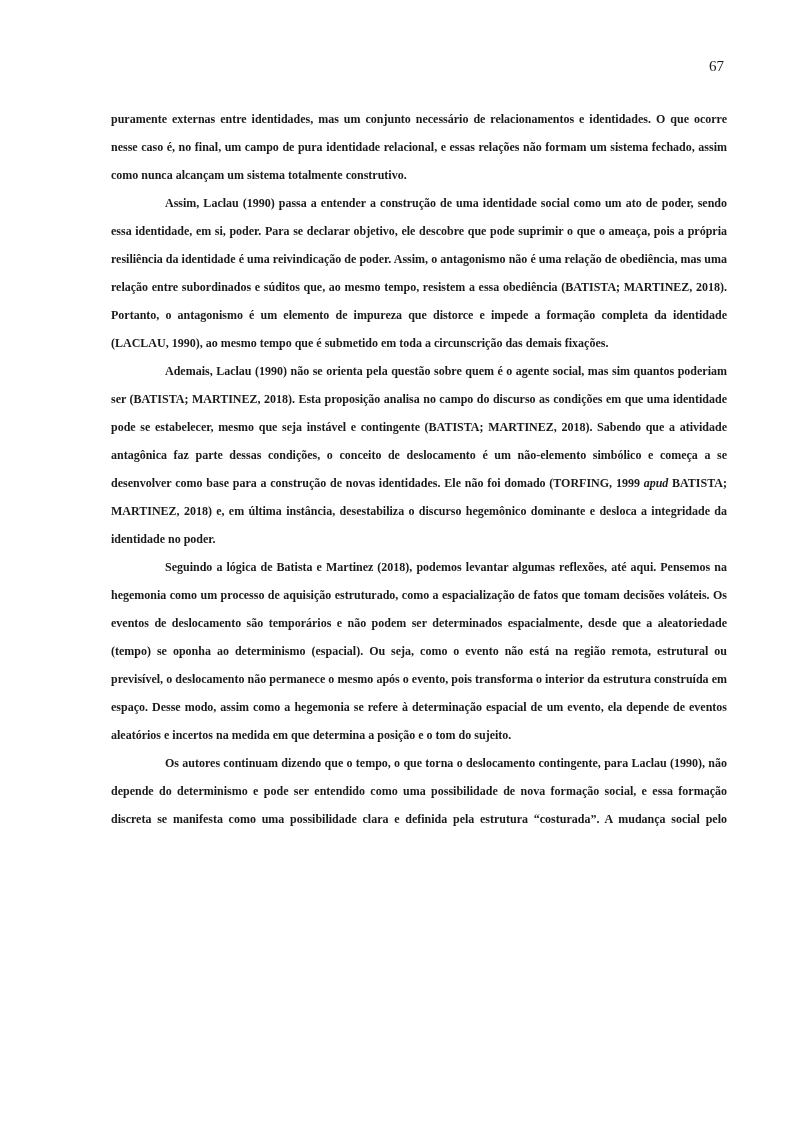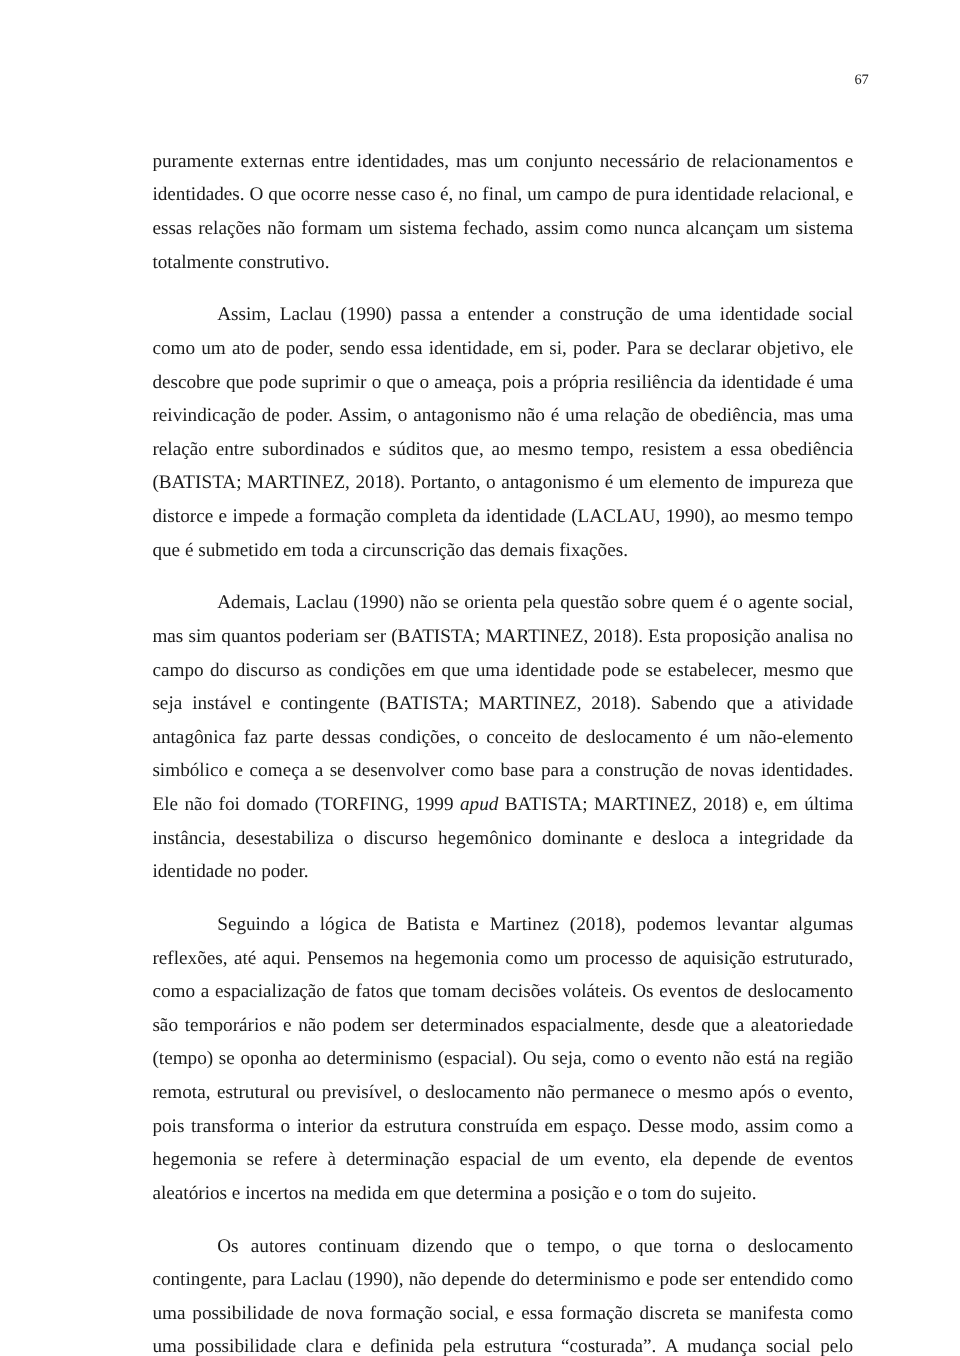--- a/index.html
+++ b/index.html
@@ -12,37 +12,38 @@
     background: #ffffff;
     position: relative;
     overflow: hidden;
     font-family: "Liberation Serif", serif;
     color: #1a1a1a;
   }
   .page-number {
     position: absolute;
     top: 57px;
     right: 76px;
-    font-size: 12px;
+    font-size: 15px;
     line-height: 18px;
     color: #1a1a1a;
   }
   .page-body {
     position: absolute;
     top: 105px;
     left: 111px;
     width: 616px;
   }
   p.para {
-    margin: 16px;
+    margin: 0;
     padding: 0;
-    font-size: 16px;
+    font-size: 12px;
     line-height: 28px;
     text-align: justify;
     text-justify: inter-word;
+    font-weight: bold;
   }
   p.para.indent {
     text-indent: 54px;
   }
   p.para.continues {
     text-align-last: justify;
   }
   .italic {
     font-style: italic;
   }

